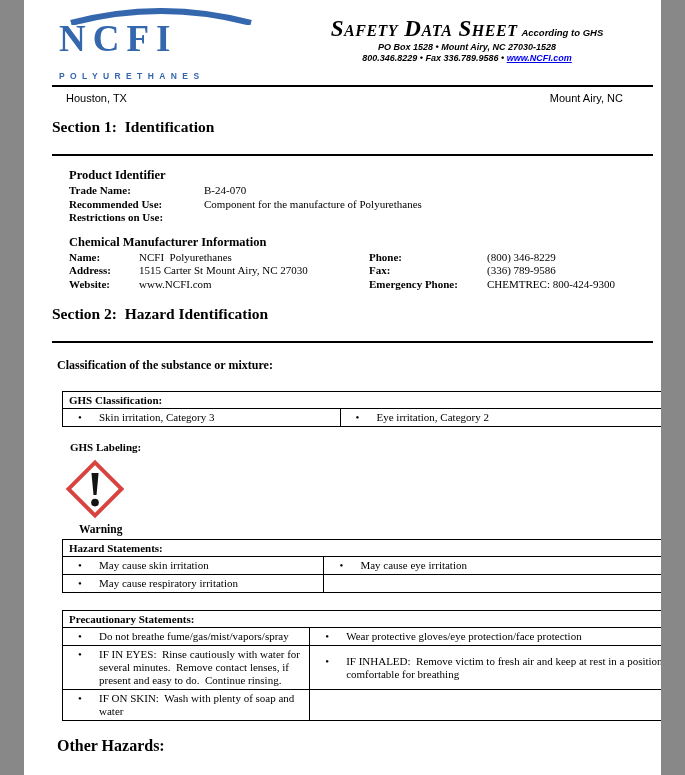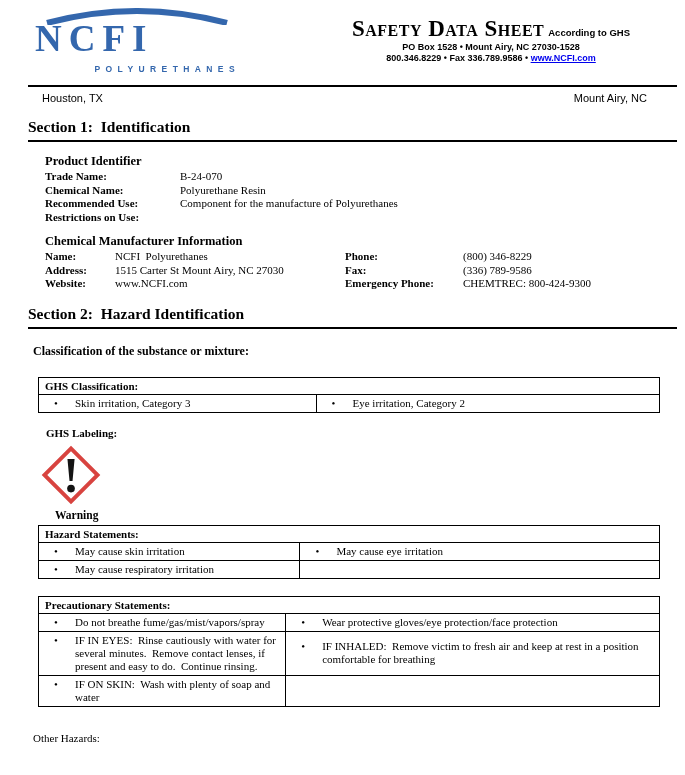--- a/index.html
+++ b/index.html
@@ -1,36 +1,36 @@
 <!DOCTYPE html>
 <html style="--logo-blue: #3467ad; --link-blue: #0000ee; --picto-red: #d8433f;"><head>
 <meta charset="utf-8">
 <style>
   * { margin:0; padding:0; box-sizing:border-box; }
   html,body { background:#888; }
   .page {
-    width:685px; height:775px; background:#ffffff; margin:0 auto;
+    width:637px; height:775px; background:#ffffff; margin:0 auto;
     font-family:"Liberation Serif", serif; color:#000;
     position:relative; overflow:hidden;
   }
   .content { padding:8px 8px 0 28px; }
 
   
   .header { display:flex; align-items:flex-start; height:70px; }
   .logo { margin-left:7px; width:205px; text-align:left; }
   .logo-arc { display:block; margin-left:8px; }
   .logo-name {
     color:var(--logo-blue); font-weight:bold; font-size:37px; line-height:32px;
     letter-spacing:7px; font-family:"Liberation Serif", serif; margin-top:-2px;
   }
   .logo-sub {
     color:var(--logo-blue); font-family:"Liberation Sans", sans-serif;
-    font-weight:bold; font-size:8.5px; letter-spacing:5.4px; margin-top:9px;text-align:right;
-  }
-  .title-block { margin-left:auto; width:372px; text-align:center; padding-top:8px; }
+    font-weight:bold; font-size:8.5px; letter-spacing:5.4px; margin-top:16px;
+  }
+  .title-block { margin-left:auto; width:372px; text-align:center; padding-top:8px;font-style:italic; }
   .sds-title { white-space:nowrap; }
   .sds-main {
     font-variant:small-caps; font-weight:bold; font-size:23px;
     letter-spacing:0.5px; font-family:"Liberation Serif", serif;
   }
   .sds-suffix { font-family:"Liberation Sans", sans-serif; font-weight:bold; font-size:9.5px; }
   .addr {
     font-family:"Liberation Sans", sans-serif; font-weight:bold;
     font-size:9px; line-height:11px; white-space:pre-wrap;
   }
@@ -40,21 +40,21 @@
   .rule { border-top:2px solid #000; margin-top:7px; }
   .locations {
     display:flex; justify-content:space-between;
     font-family:"Liberation Sans", sans-serif; font-size:11px;
     padding:5px 30px 0 14px;
   }
 
   
   .section-heading {
     font-size:15.5px; font-weight:bold; border-bottom:2px solid #000;
-    padding-bottom:4px; margin-top:14px; white-space:pre-wrap;
+    padding-bottom:18px; margin-top:14px; white-space:pre-wrap;
   }
   .sh2 { margin-top:14px; }
 
   
   .block { margin-left:17px; margin-top:12px; }
   .block-heading { font-size:12.5px; font-weight:bold; margin-bottom:1px; }
   .kv-row { display:flex; font-size:11px; line-height:13.5px; }
   .kv-label { font-weight:bold; flex:0 0 135px; }
   .kv-value { white-space:pre-wrap; }
   .mfg { margin-top:10px; }
@@ -78,21 +78,21 @@
   .cell-text { flex:1; white-space:pre-wrap; line-height:13px; padding-right:8px; }
   .tbl-ghs { --split:44.6%; }
   .tbl-haz { --split:42%; margin-top:3px; }
   .tbl-pre { --split:39.7%; margin-top:17px; }
 
   
   .labeling-heading { font-size:11px; font-weight:bold; margin:14px 0 0 18px; }
   .pictogram-wrap { margin:6px 0 0 13px; }
   .signal-word { font-size:11.5px; font-weight:bold; margin-left:14px; line-height:13px; }
 
-  .other-hazards { font-size:11px; font-weight:normal; margin-top:25px; margin-left:5px; }
+  .other-hazards { font-size:16px; font-weight:bold; margin-top:16px; margin-left:5px; }
 </style>
 </head>
 <body>
 
 <div class="page">
   <div class="content">
 
     <div class="header">
       <div class="logo">
         <svg class="logo-arc" width="188" height="17" viewBox="0 0 188 17">
@@ -119,24 +119,20 @@
 
     <div class="section-heading">Section 1:  Identification</div>
 
     <div class="block">
       <div class="block-heading">Product Identifier</div>
       <div class="kv-row">
         <span class="kv-label">Trade Name:</span>
         <span class="kv-value">B-24-070</span>
       </div>
       <div class="kv-row">
-        <span class="kv-label">Chemical Name:</span>
-        <span class="kv-value">Polyurethane Resin</span>
-      </div>
-      <div class="kv-row">
         <span class="kv-label">Recommended Use:</span>
         <span class="kv-value">Component for the manufacture of Polyurethanes</span>
       </div>
       <div class="kv-row">
         <span class="kv-label">Restrictions on Use:</span>
         <span class="kv-value"></span>
       </div>
     </div>
 
     <div class="block mfg">

